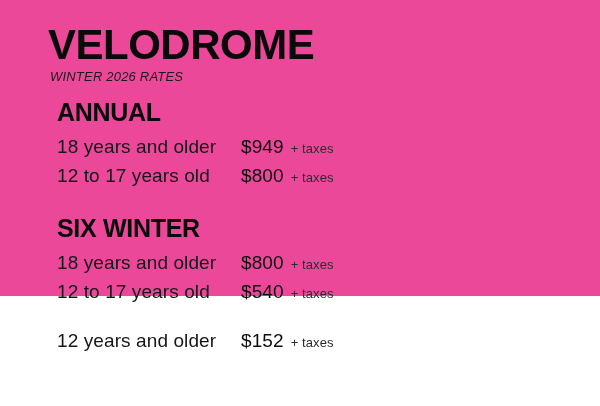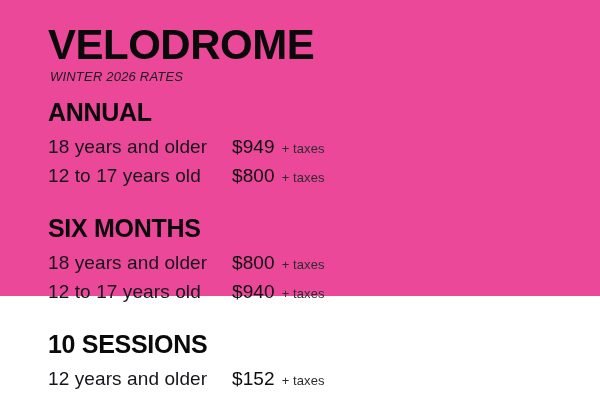--- a/index.html
+++ b/index.html
@@ -48,21 +48,21 @@
     margin: 2px 1px 0 2px;
     white-space: nowrap;
   }
 
   
   .sections {
     margin: 0;
     padding: 0;
   }
   .rate-section {
-    margin: 0 0 20px 0;
+    margin: 0 0 20px 9px;
   }
   .rate-section:last-child {
     margin-bottom: 0;
   }
   .section-heading {
     font-family: "Liberation Sans", sans-serif;
     font-size: 25px;
     font-weight: 700;
     letter-spacing: -0.3px;
     line-height: 1.12;
@@ -138,41 +138,40 @@
           <span class="rate-label">12 to 17 years old</span>
           <span class="rate-price-cell">
             <span class="rate-price">$800</span>
             <span class="rate-tax-note">+ taxes</span>
           </span>
         </div>
       </div>
     </section>
 
     <section class="rate-section">
-      <h2 class="section-heading">SIX MONTHS</h2>
+      <h2 class="section-heading">SIX WINTER</h2>
       <div class="rate-rows">
         <div class="rate-row">
           <span class="rate-label">18 years and older</span>
           <span class="rate-price-cell">
             <span class="rate-price">$800</span>
             <span class="rate-tax-note">+ taxes</span>
           </span>
         </div>
         <div class="rate-row">
           <span class="rate-label">12 to 17 years old</span>
           <span class="rate-price-cell">
-            <span class="rate-price">$940</span>
+            <span class="rate-price">$540</span>
             <span class="rate-tax-note">+ taxes</span>
           </span>
         </div>
       </div>
     </section>
 
     <section class="rate-section">
-      <h2 class="section-heading">10 SESSIONS</h2>
       <div class="rate-rows">
         <div class="rate-row">
           <span class="rate-label">12 years and older</span>
           <span class="rate-price-cell">
             <span class="rate-price">$152</span>
             <span class="rate-tax-note">+ taxes</span>
           </span>
         </div>
       </div>
     </section>

